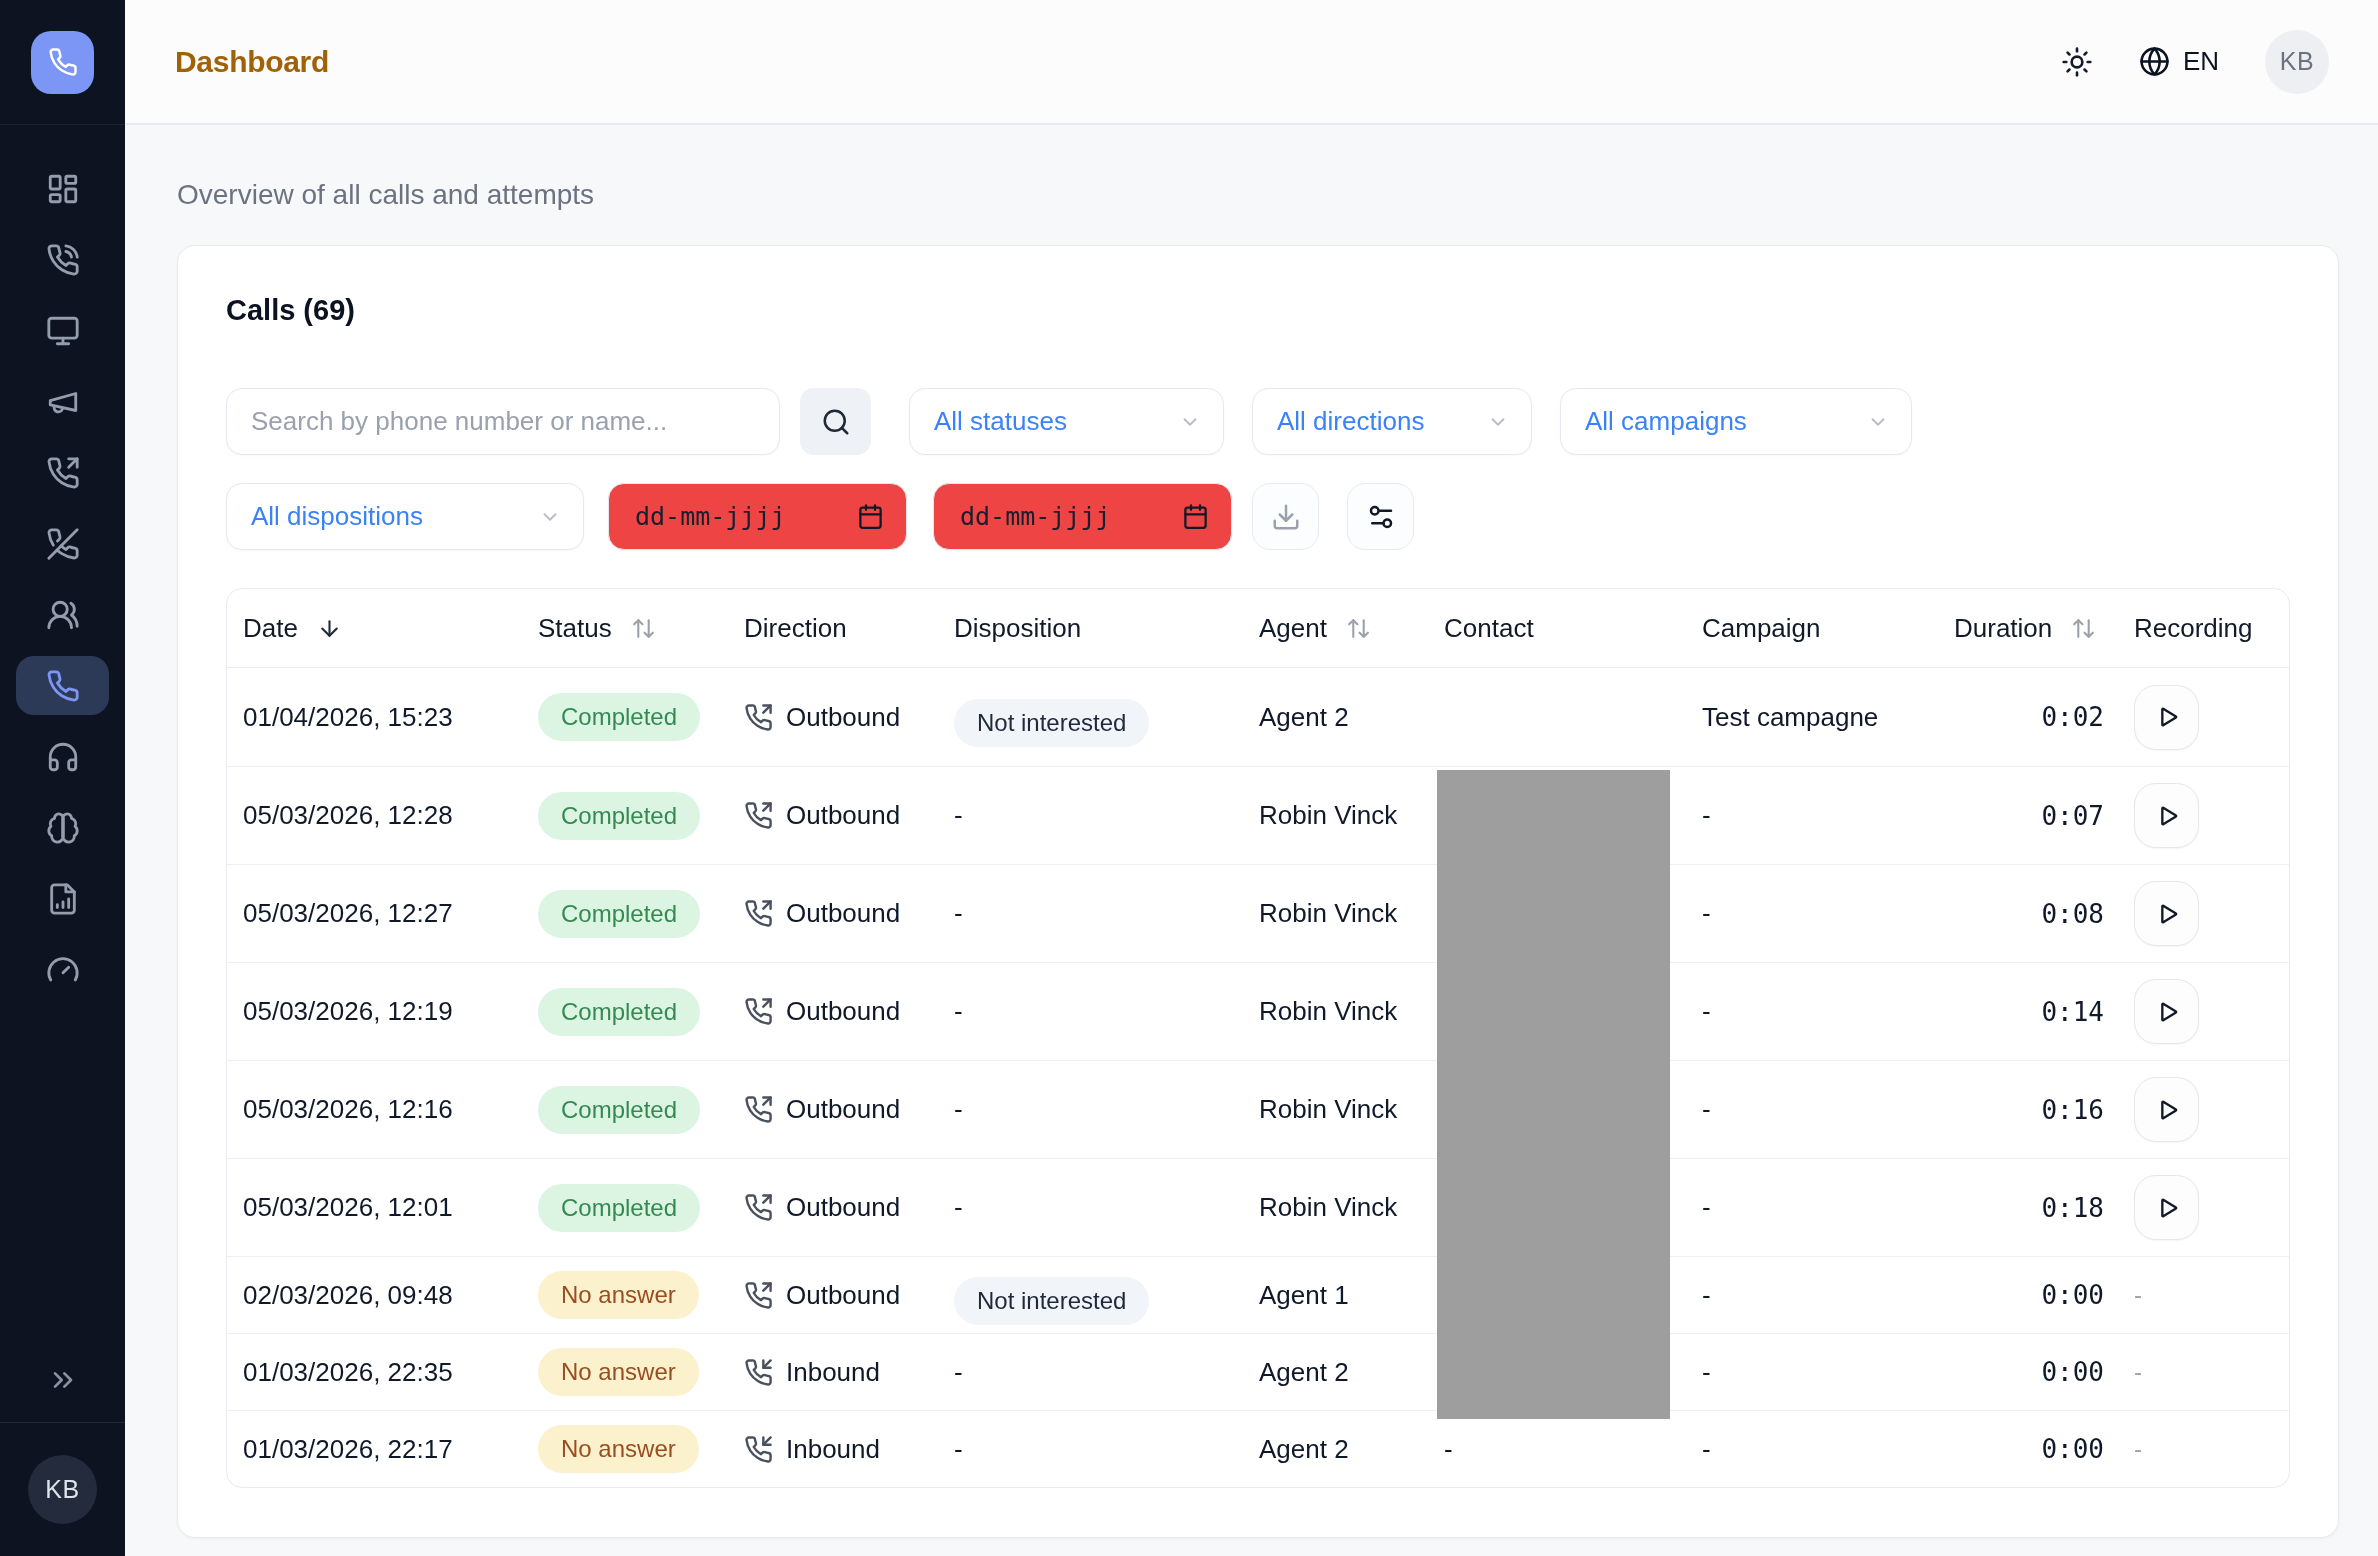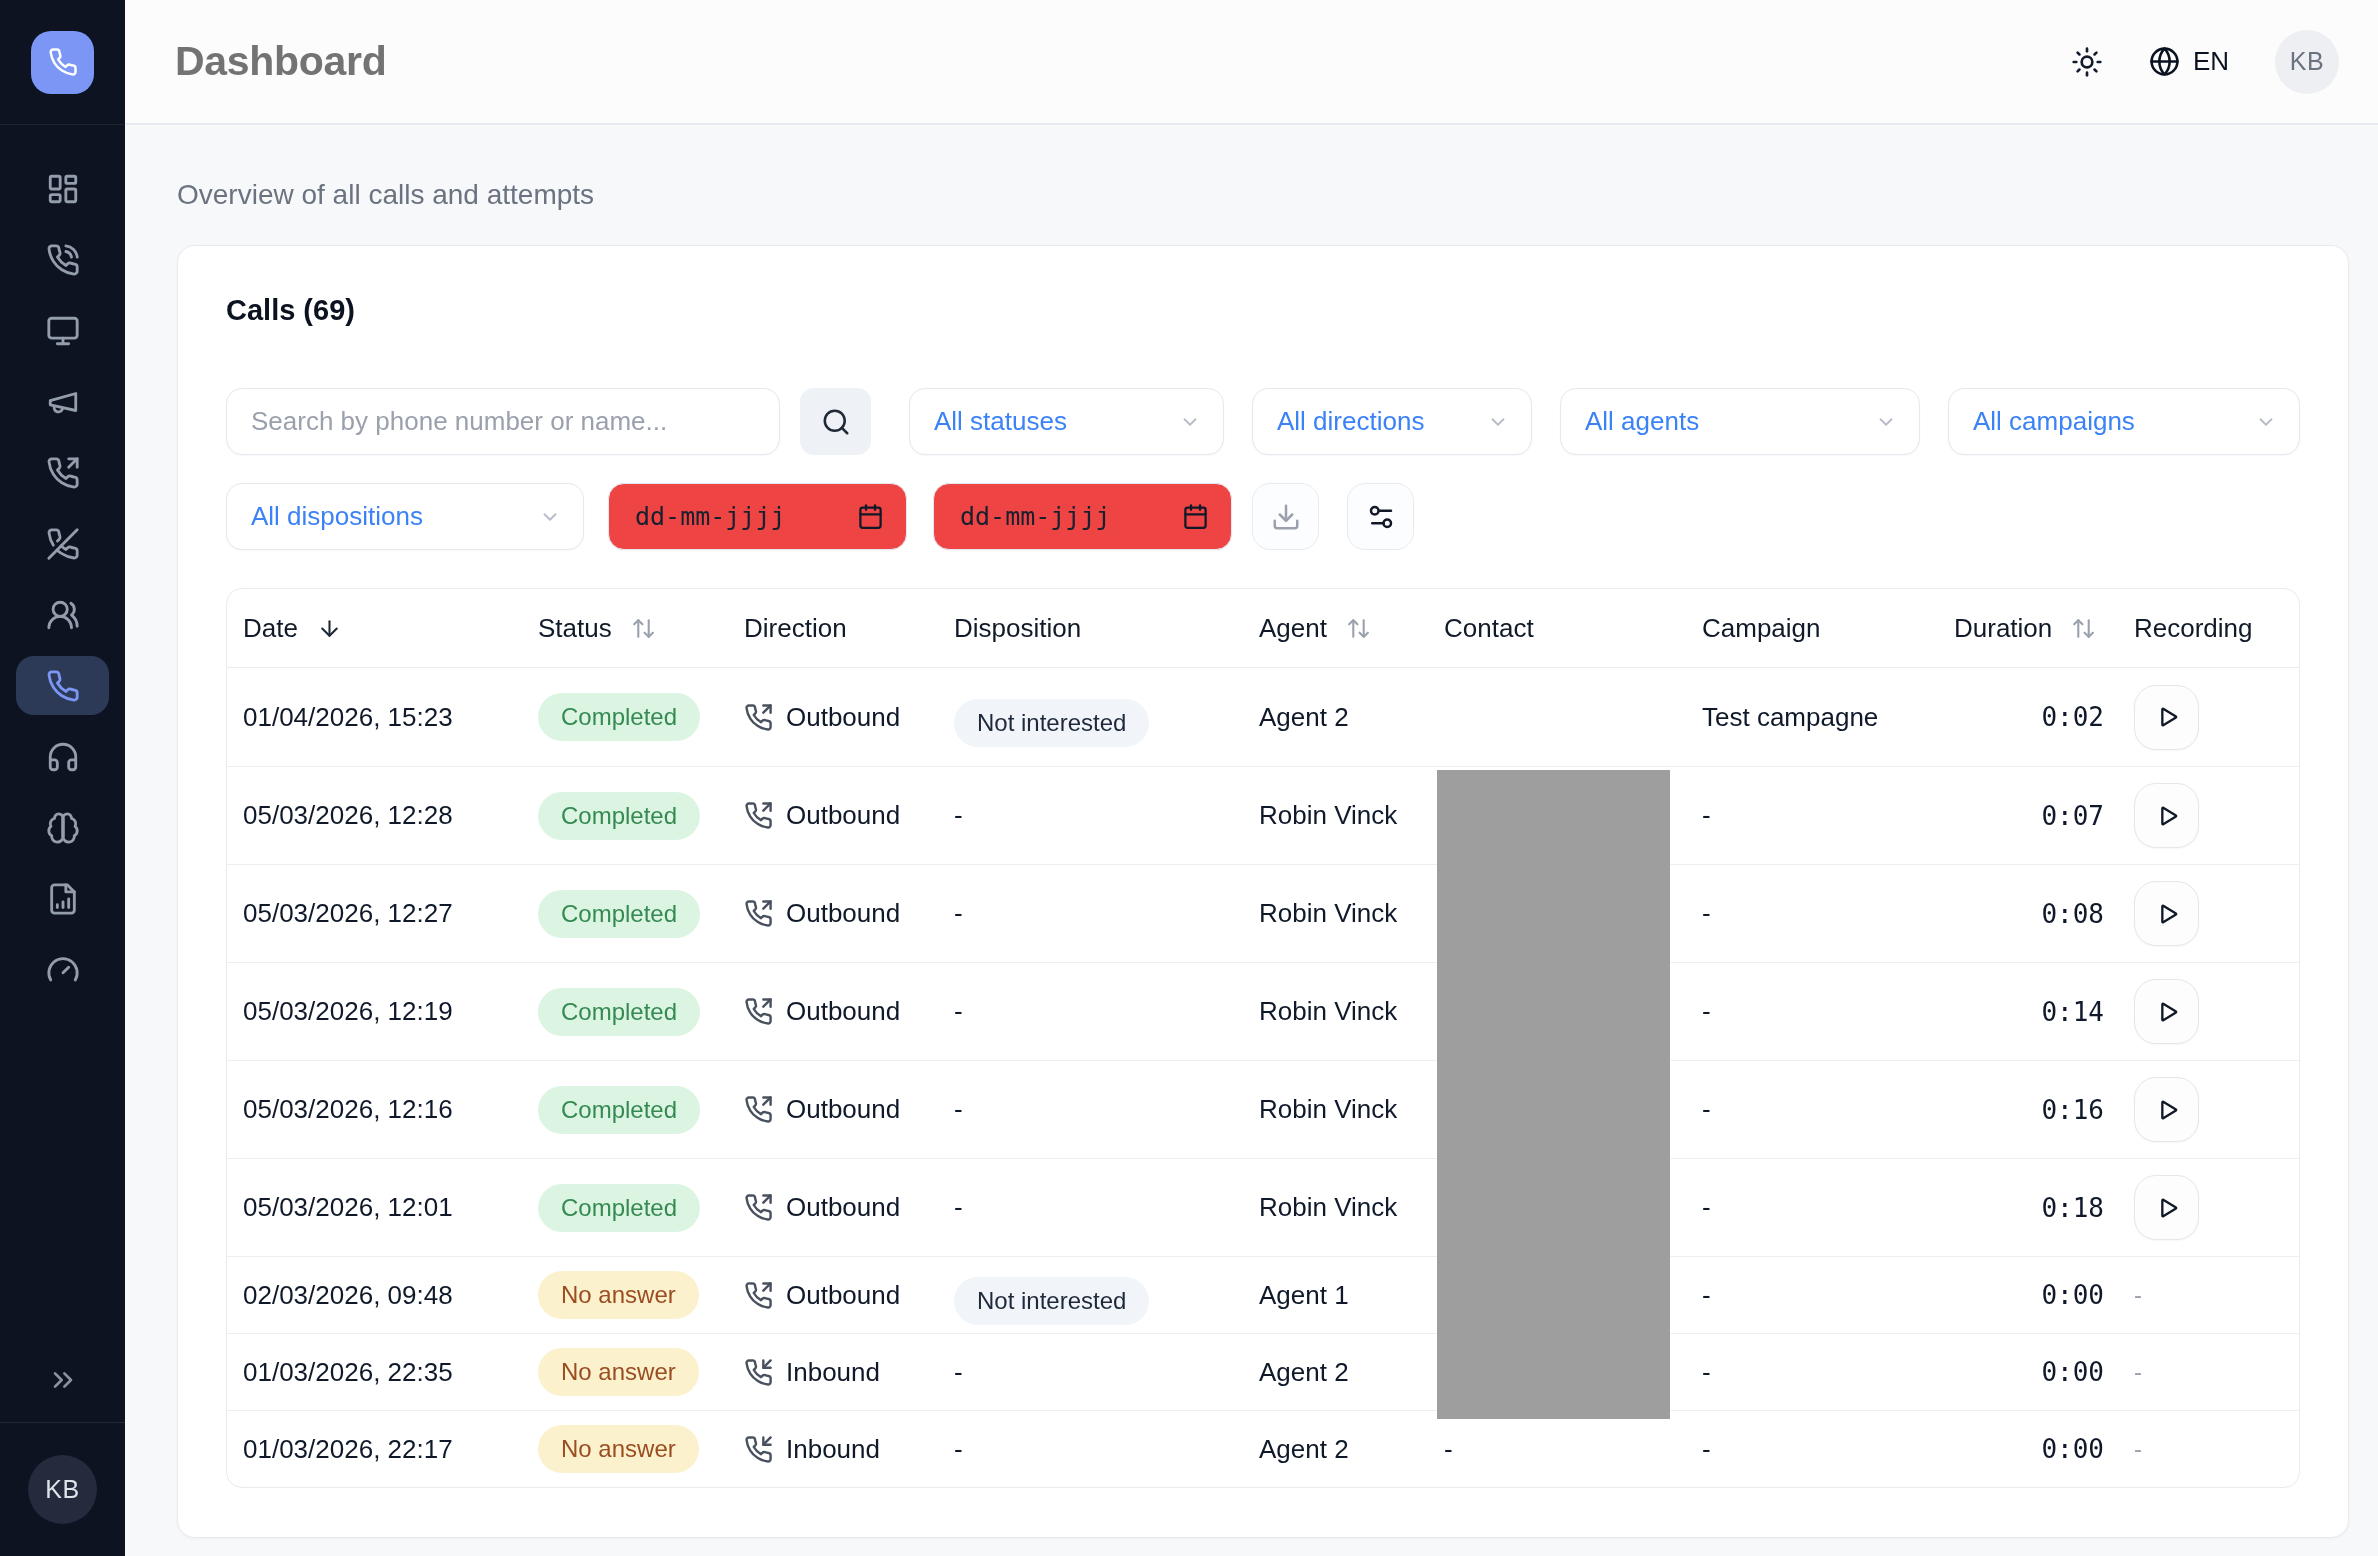--- a/index.html
+++ b/index.html
@@ -18,21 +18,21 @@
   .nav-item.active { background:#2d3a57; color:#7b96f4; }
   .sidebar-bottom { margin-top:auto; width:100%; display:flex; flex-direction:column; align-items:center; }
   .collapse-btn { color:#8b93a3; margin-bottom:26px; display:flex; }
   .collapse-btn .ic { width:32px; height:32px; }
   .sidebar-divider { width:100%; height:1px; background:rgba(255,255,255,.09); }
   .sidebar-avatar { width:69px; height:69px; border-radius:50%; background:#232b3d; color:#dfe3ea; display:flex; align-items:center; justify-content:center; font-size:25px; font-weight:500; letter-spacing:0.5px; margin:32px 0; }
 
   
   .main { flex:1; display:flex; flex-direction:column; position:relative; background:#f7f8fa; }
   .topbar { height:125px; background:#fcfcfd; border-bottom:2px solid #e7eaf1; display:flex; align-items:center; padding-left:50px; flex-shrink:0; }
-  .topbar-title { font-size:41px; font-weight:700; letter-spacing:-0.3px; color:#737373; }
+  .topbar-title { font-size:30px; font-weight:700; letter-spacing:-0.3px; color:#a16207; }
   .topbar-right { margin-left:auto; display:flex; align-items:center; gap:46px; padding-right:52px; }
   .icon-btn { background:none; border:none; color:#131c2b; display:flex; align-items:center; cursor:pointer; }
   .icon-btn .ic { width:32px; height:32px; }
   .lang-btn { display:flex; align-items:center; gap:13px; font-size:26px; color:#0b1220; }
   .lang-btn .ic { width:31px; height:31px; }
   .topbar-avatar { width:64px; height:64px; border-radius:50%; background:#edeff3; color:#6b7280; font-size:25px; font-weight:500; display:flex; align-items:center; justify-content:center; letter-spacing:0.5px; }
 
   .content { padding:42px 42px 0 52px; }
   .page-title { font-size:43px; font-weight:700; letter-spacing:-0.5px; color:#0b1220; }
   .page-subtitle { margin-top:12px; font-size:28px; color:#6b7280; }
@@ -336,26 +336,20 @@
             <svg class="ic" viewBox="0 0 22 22" width="22" height="22">
                 <use href="#i-chevron-down"></use>
               </svg>
           </div>
           <div class="select w-directions">
             <span>All directions</span>
             <svg class="ic" viewBox="0 0 22 22" width="22" height="22">
                 <use href="#i-chevron-down"></use>
               </svg>
           </div>
-          <div class="select w-agents">
-            <span>All agents</span>
-            <svg class="ic" viewBox="0 0 22 22" width="22" height="22">
-                <use href="#i-chevron-down"></use>
-              </svg>
-          </div>
           <div class="select w-campaigns">
             <span>All campaigns</span>
             <svg class="ic" viewBox="0 0 22 22" width="22" height="22">
                 <use href="#i-chevron-down"></use>
               </svg>
           </div>
         </div>
 
         <div class="filters-row second">
           <div class="select w-dispositions">

